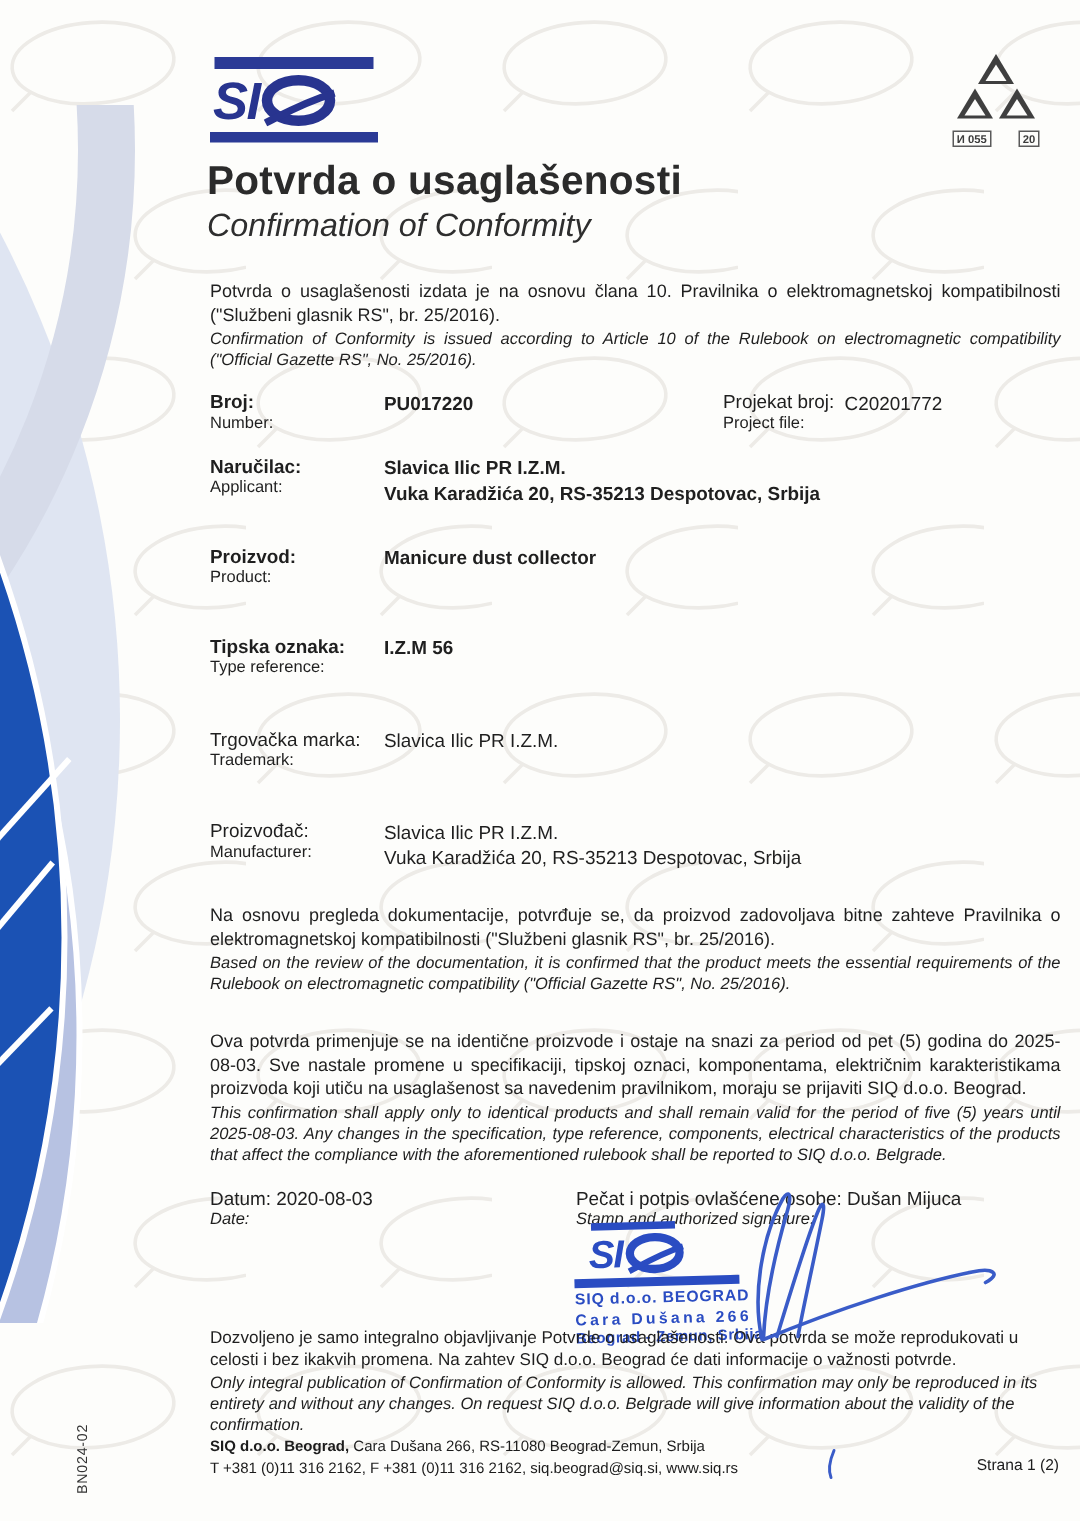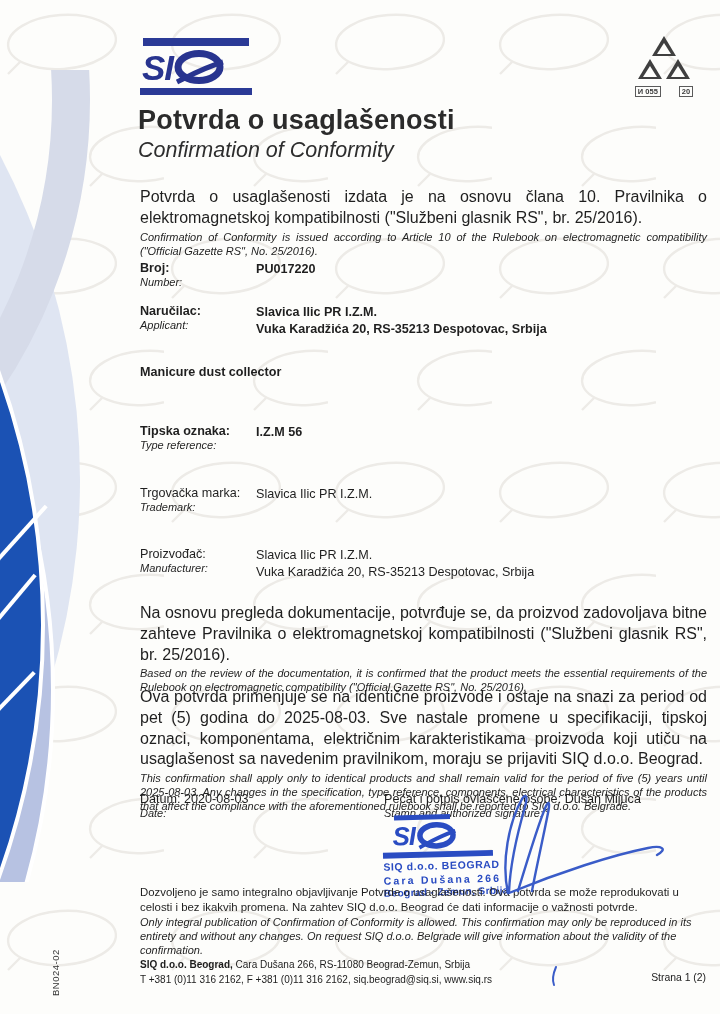--- a/index.html
+++ b/index.html
@@ -46,30 +46,30 @@
   .mark-box { border:1px solid #5a5a5a; color:#3c3c3c; font-size:7.5px; font-weight:bold;
               padding:0 2px; line-height:9px; background:#fdfdfb; }
 
   
   .title { left:138px; top:105px; font-size:27px; font-weight:bold; color:#2b2b2b;
            letter-spacing:0.2px; }
   .subtitle { left:138px; top:138px; font-size:21.5px; font-style:italic; color:#2e2e2e; }
 
   
   .para { width:567px; left:140px; }
-  .sr { font-size:16px; line-height:1.3; text-align:justify; }
+  .sr { font-size:12px; line-height:1.3; text-align:justify; }
   .en { font-size:11px;  line-height:1.28; font-style:italic; text-align:justify; margin-top:1px; }
   .para.small .sr { font-size:11.4px; line-height:1.28; text-align:left; }
   .para.small .en { font-size:11px; text-align:left; }
 
   
   .field-row { left:140px; display:flex; width:567px; }
   .flabel { width:116px; flex:0 0 116px; }
   .l1 { font-size:12.6px; }
-  .l2 { font-size:11px; font-style:italic; margin-top:1px; }
+  .l2 { font-size:11px; margin-top:1px; }
   .fvalue { font-size:12.6px; line-height:1.35; }
   .field-row.bold .l1, .field-row.bold .fvalue { font-weight:bold; }
   .proj { left:482px; display:flex; }
   .proj .flabel { width:81px; flex:0 0 81px; }
 
   
   .signoff-left  { left:140px; top:792px; }
   .signoff-right { left:384px; top:792px; }
   .sline { font-size:12.6px; }
   .ssub  { font-size:11px; font-style:italic; margin-top:1px; }
@@ -165,33 +165,46 @@
   <div class="abs field-row bold" style="top:261px">
     <div class="flabel">
       <div class="l1">Broj:</div>
       <div class="l2">Number:</div>
     </div>
     <div class="fvalue">
       <div>PU017220</div>
     </div>
   </div>
 
+  <div class="abs proj" style="top:261px">
+    <div class="flabel">
+      <div class="l1">Projekat broj:</div>
+      <div class="l2">Project file:</div>
+    </div>
+    <div class="fvalue">
+      <div>C20201772</div>
+    </div>
+  </div>
 
   <div class="abs field-row bold" style="top:304px">
     <div class="flabel">
       <div class="l1">Naručilac:</div>
       <div class="l2">Applicant:</div>
     </div>
     <div class="fvalue">
       <div>Slavica Ilic PR I.Z.M.</div>
       <div>Vuka Karadžića 20, RS-35213 Despotovac, Srbija</div>
     </div>
   </div>
 
   <div class="abs field-row bold" style="top:364px">
+    <div class="flabel">
+      <div class="l1">Proizvod:</div>
+      <div class="l2">Product:</div>
+    </div>
     <div class="fvalue">
       <div>Manicure dust collector</div>
     </div>
   </div>
 
   <div class="abs field-row bold" style="top:424px">
     <div class="flabel">
       <div class="l1">Tipska oznaka:</div>
       <div class="l2">Type reference:</div>
     </div>

